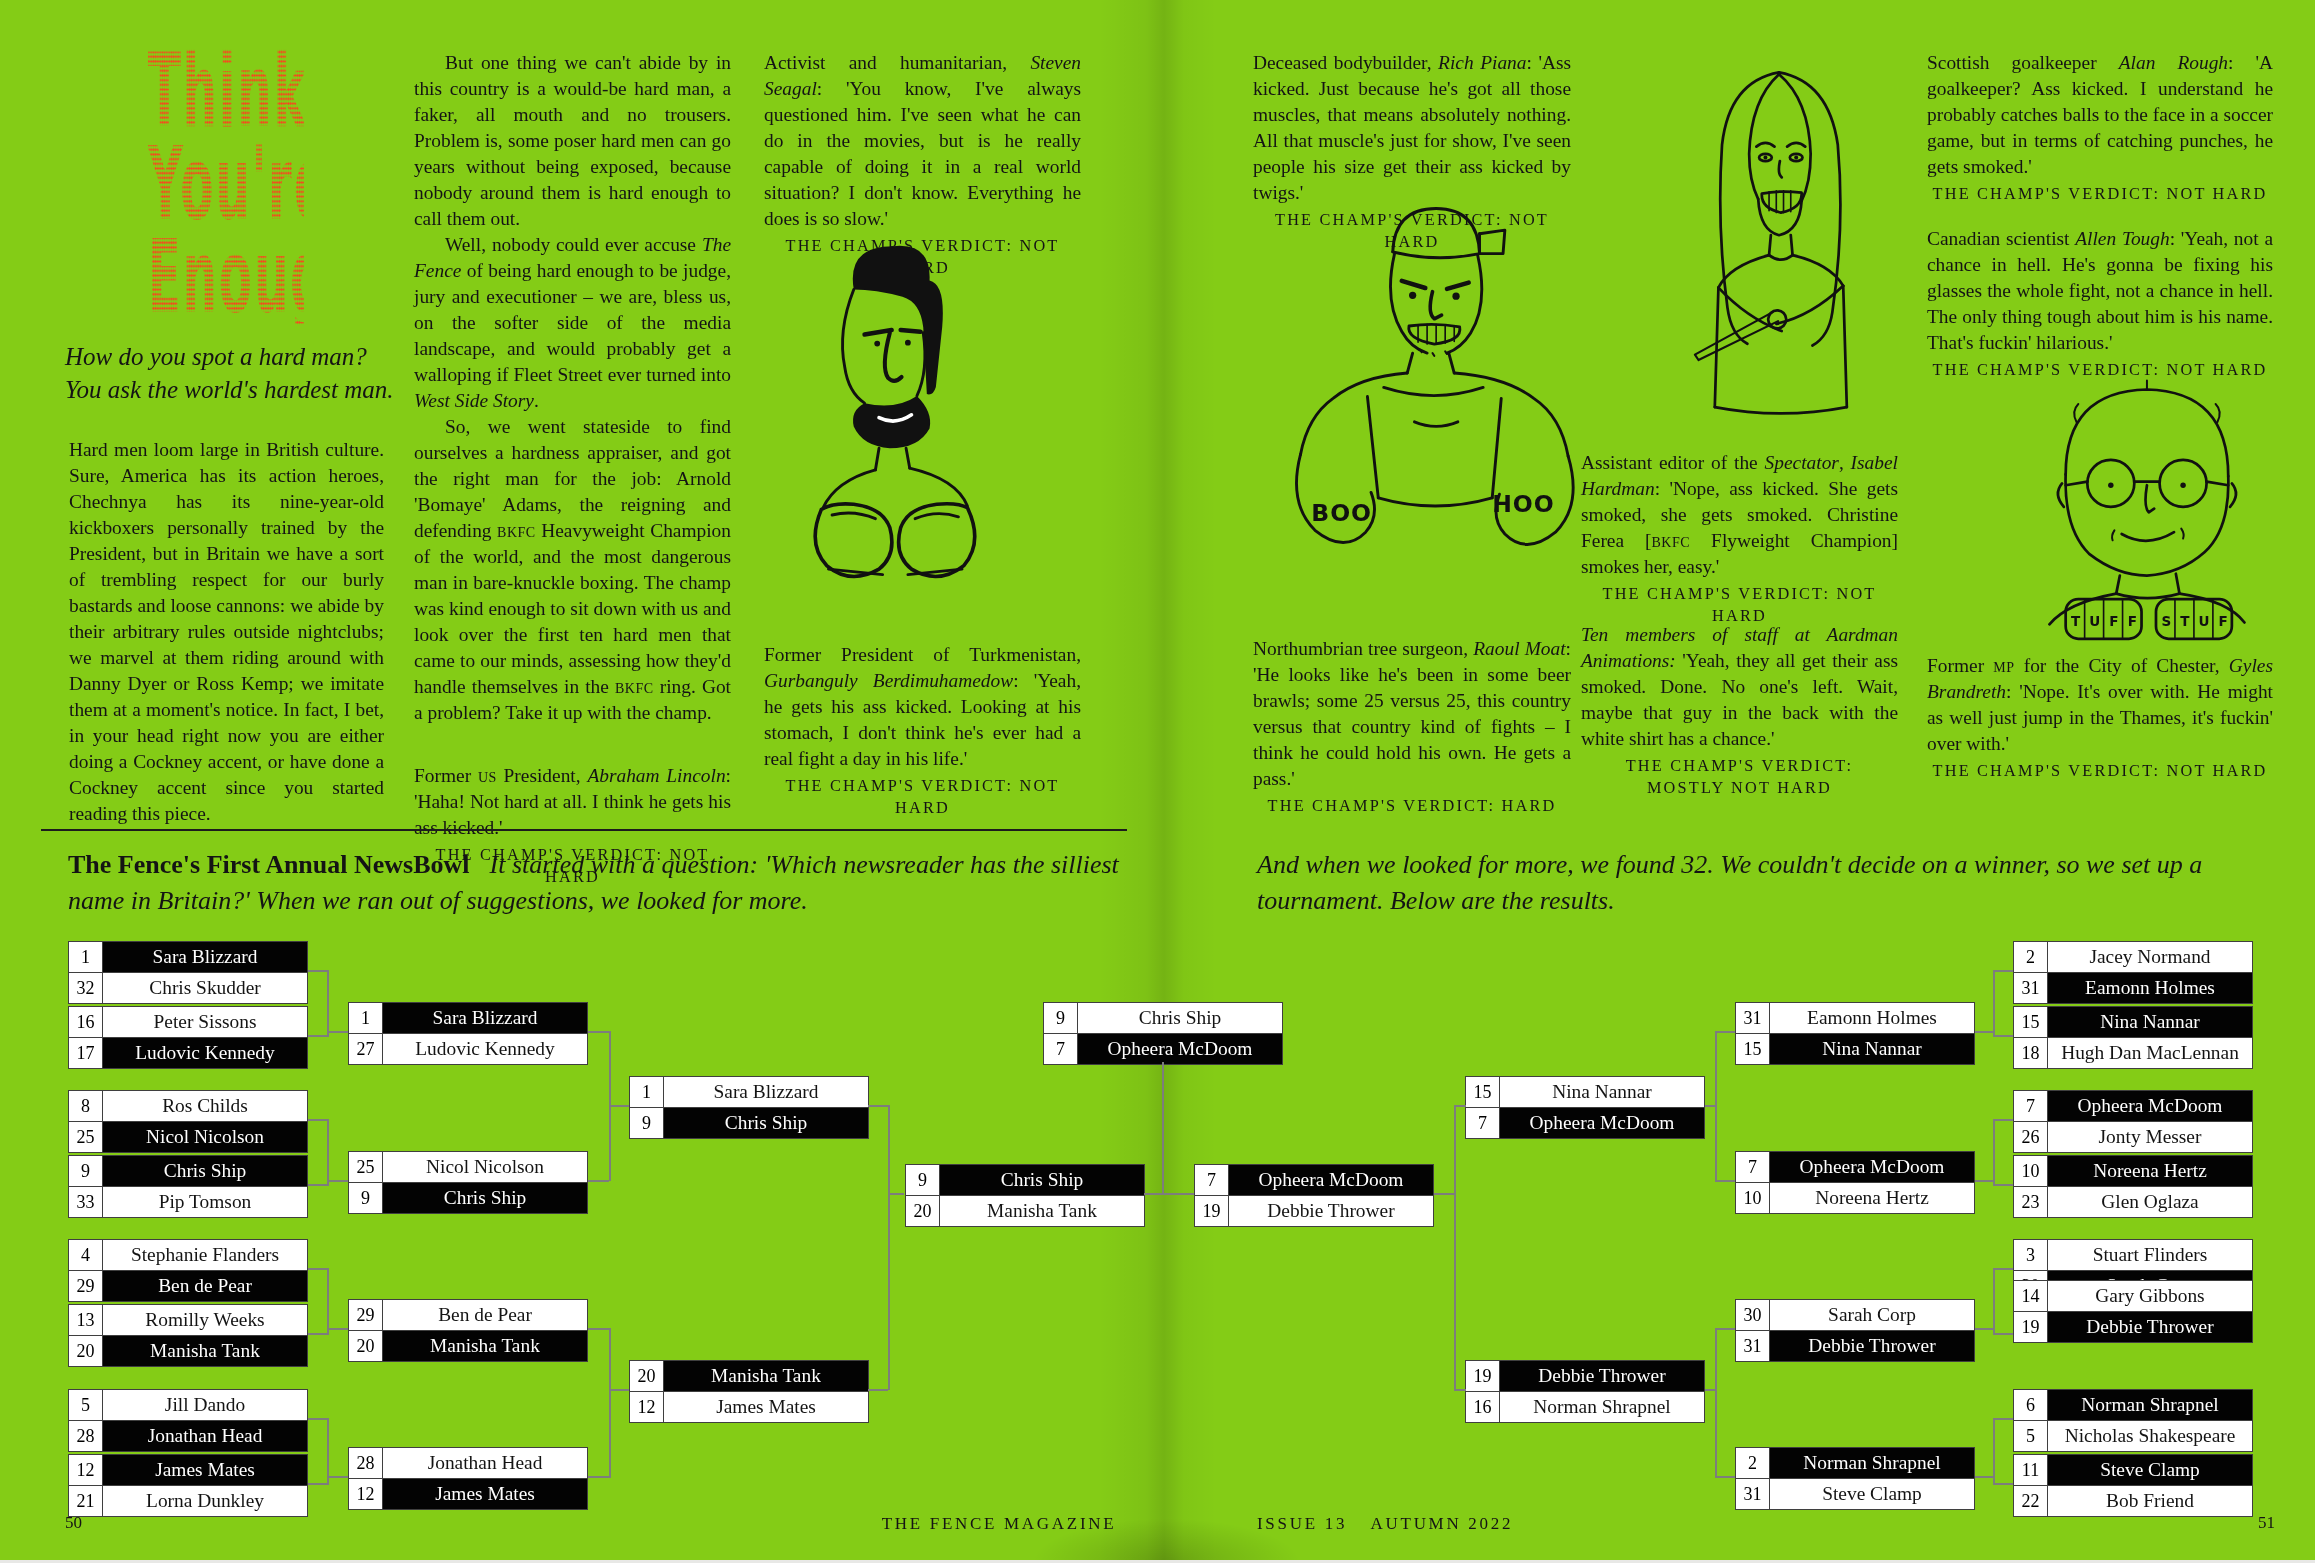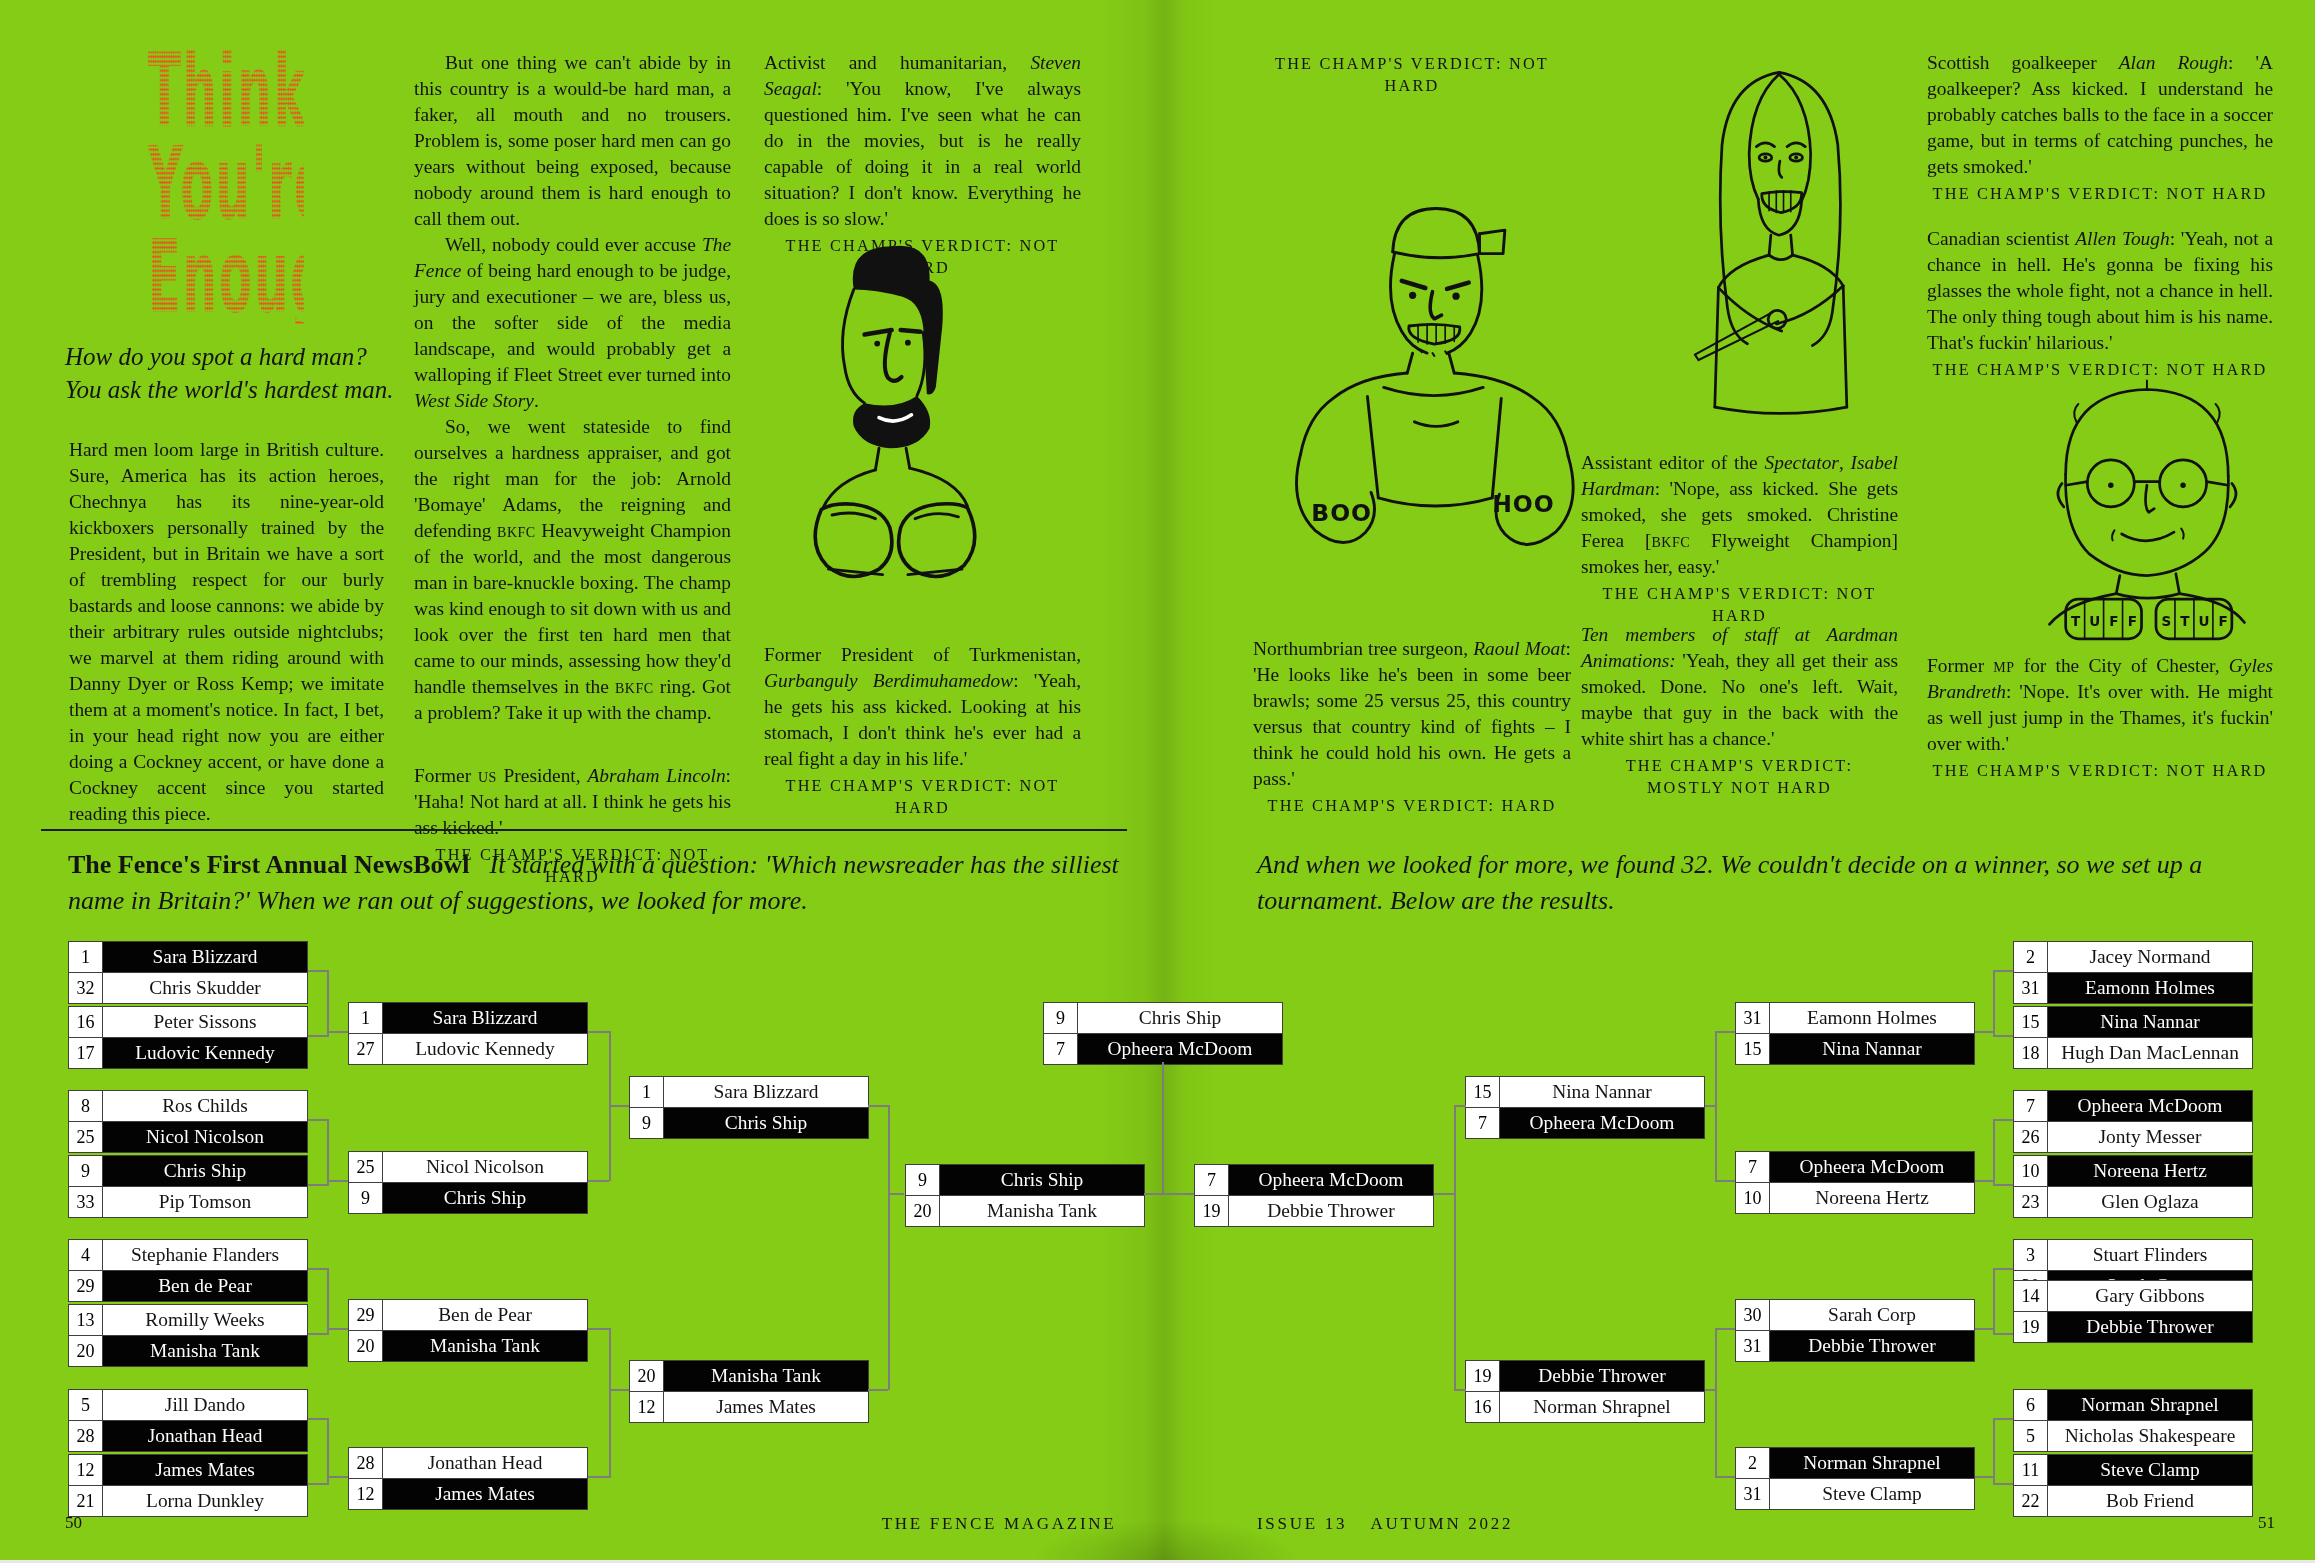--- a/index.html
+++ b/index.html
@@ -96,20 +96,21 @@
     <path d="M132,316 Q156,306 180,314"></path>
     <path d="M36,372 L96,378 M124,378 L184,372"></path>
   </svg>
 
   <div class="abs body" style="left:764px;top:642px;width:317px;">
     <div><span>Former President of Turkmenistan, </span><i>Gurbanguly Berdimuhamedow</i><span>: 'Yeah, he gets his ass kicked. Looking at his stomach, I don't think he's ever had a real fight a day in his life.'</span></div>
     <div class="verdict">THE CHAMP'S VERDICT: NOT HARD</div>
   </div>
 
   <div class="abs body" style="left:1253px;top:50px;width:318px;">
+    <div><span>Deceased bodybuilder, </span><i>Rich Piana</i><span>: 'Ass kicked. Just because he's got all those muscles, that means absolutely nothing. All that muscle's just for show, I've seen people his size get their ass kicked by twigs.'</span></div>
     <div class="verdict">THE CHAMP'S VERDICT: NOT HARD</div>
   </div>
 
   <svg style="left:1277px;top:194px;" width="321" height="434" viewBox="0 0 355 480" fill="none" stroke="#111" stroke-width="3.2" stroke-linecap="round" stroke-linejoin="round">
     <path d="M128,64 Q130,16 176,16 Q222,16 224,66"></path>
     <path d="M224,44 L252,40 L250,66 L224,66"></path>
     <path d="M224,44 L224,66"></path>
     <path d="M128,64 Q176,76 224,66"></path>
     <path d="M130,66 Q118,118 138,152 Q148,170 166,176"></path>
     <path d="M222,68 Q234,122 214,154 Q204,170 188,176"></path>

